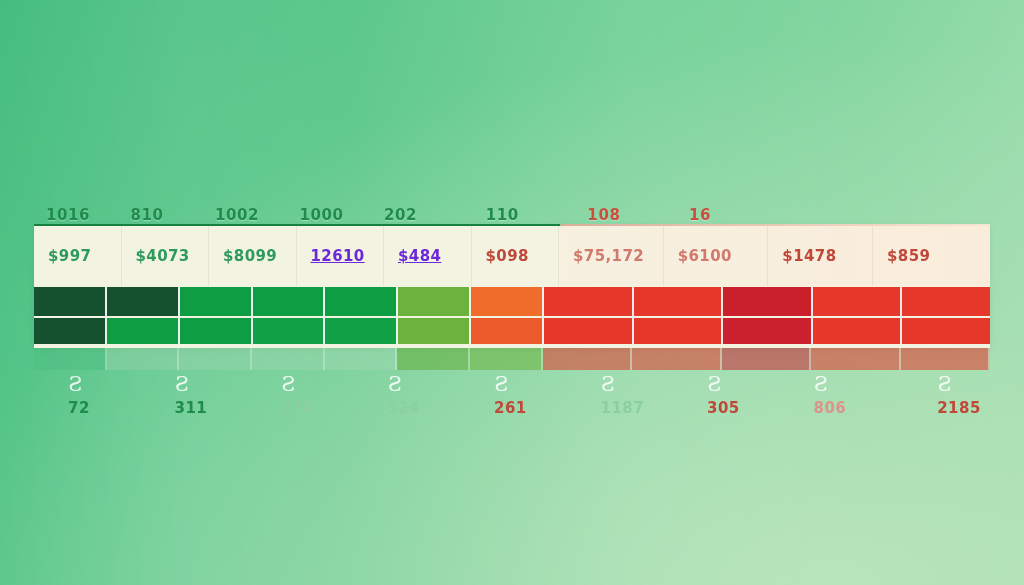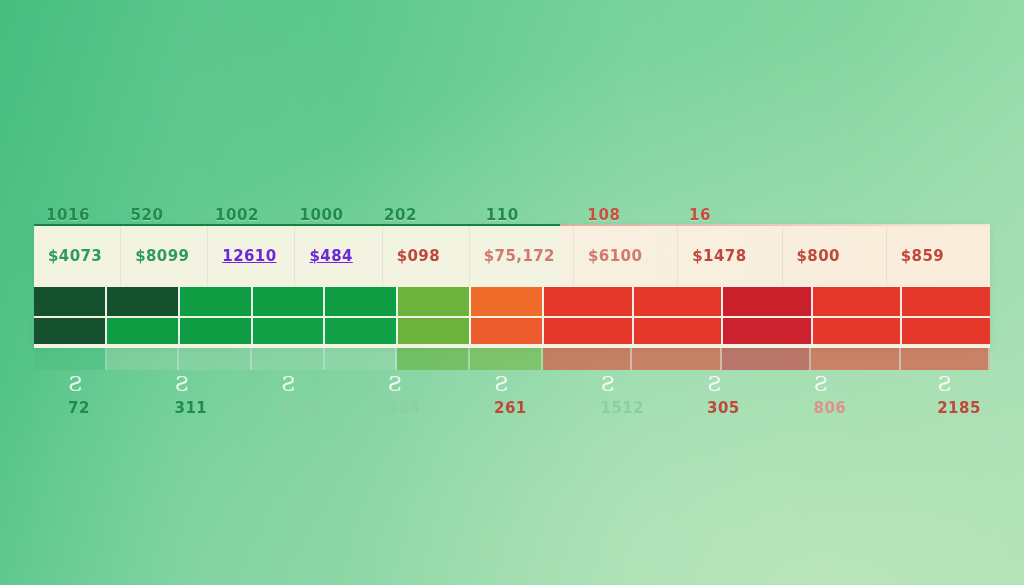--- a/index.html
+++ b/index.html
@@ -124,42 +124,42 @@
   .bl .num.pale{color:#8ccfa0;}
   .bl .num.palered{color:#d9958b;}
 </style>
 </head>
 <body>
 
 <div id="stage">
 
   <div id="toplabels">
       <div class="tl" style="width: 7.58483%;">1016</div>
-      <div class="tl" style="width: 7.58483%;">520</div>
+      <div class="tl" style="width: 7.58483%;">810</div>
       <div class="tl" style="width: 7.58483%;">1002</div>
       <div class="tl" style="width: 7.58483%;">1000</div>
       <div class="tl" style="width: 9.38124%;">202</div>
       <div class="tl" style="width: 9.38124%;">110</div>
       <div class="tl warm" style="width: 9.38124%;">108</div>
       <div class="tl warm" style="width: 9.38124%;">16</div>
     </div>
 
   <div id="panel">
     <div class="rule"></div>
     <div class="warmtint"></div>
     <div id="valuerow">
+        <div class="vcell green" style="width: 7.58483%;">$997</div>
         <div class="vcell green" style="width: 7.58483%;">$4073</div>
         <div class="vcell green" style="width: 7.58483%;">$8099</div>
         <div class="vcell pale" style="width: 7.58483%;">12610</div>
         <div class="vcell pale" style="width: 7.58483%;">$484</div>
         <div class="vcell red" style="width: 7.58483%;">$098</div>
         <div class="vcell redpale" style="width: 9.38124%;">$75,172</div>
         <div class="vcell redpale" style="width: 9.38124%;">$6100</div>
         <div class="vcell red" style="width: 9.38124%;">$1478</div>
-        <div class="vcell red" style="width: 9.38124%;">$800</div>
         <div class="vcell red" style="width: 9.38124%;">$859</div>
       </div>
     <div class="barrow" id="bar1">
         <div class="cell" style="width: 7.58483%; background: rgb(21, 80, 47);"></div>
         <div class="cell" style="width: 7.58483%; background: rgb(21, 80, 47);"></div>
         <div class="cell" style="width: 7.58483%; background: rgb(15, 157, 67);"></div>
         <div class="cell" style="width: 7.58483%; background: rgb(15, 157, 67);"></div>
         <div class="cell" style="width: 7.58483%; background: rgb(15, 157, 67);"></div>
         <div class="cell" style="width: 7.58483%; background: rgb(107, 179, 60);"></div>
         <div class="cell" style="width: 7.58483%; background: rgb(239, 108, 42);"></div>
@@ -216,21 +216,21 @@
       <div class="bl" style="width: 7.58483%;">
         <span class="mark">Ƨ</span>
         <span class="num pale">324</span>
       </div>
       <div class="bl" style="width: 7.58483%;">
         <span class="mark">Ƨ</span>
         <span class="num red">261</span>
       </div>
       <div class="bl" style="width: 7.58483%;">
         <span class="mark">Ƨ</span>
-        <span class="num pale">1512</span>
+        <span class="num pale">1187</span>
       </div>
       <div class="bl" style="width: 7.58483%;">
         <span class="mark">Ƨ</span>
         <span class="num red">305</span>
       </div>
       <div class="bl" style="width: 9.38124%;">
         <span class="mark">Ƨ</span>
         <span class="num palered">806</span>
       </div>
       <div class="bl" style="width: 9.38124%;">

